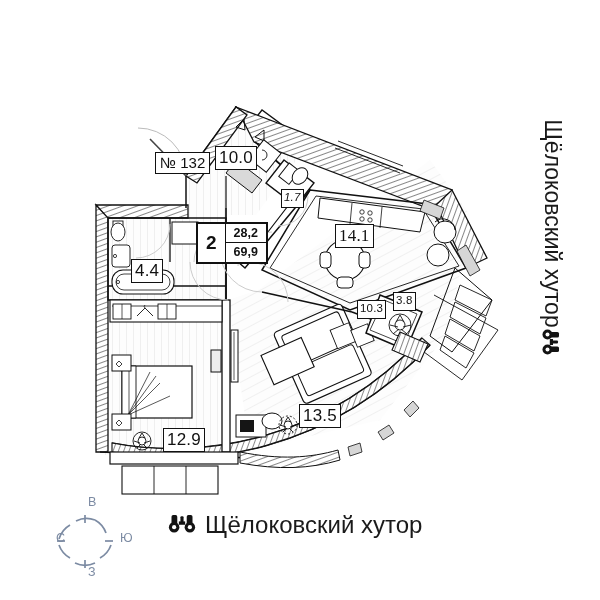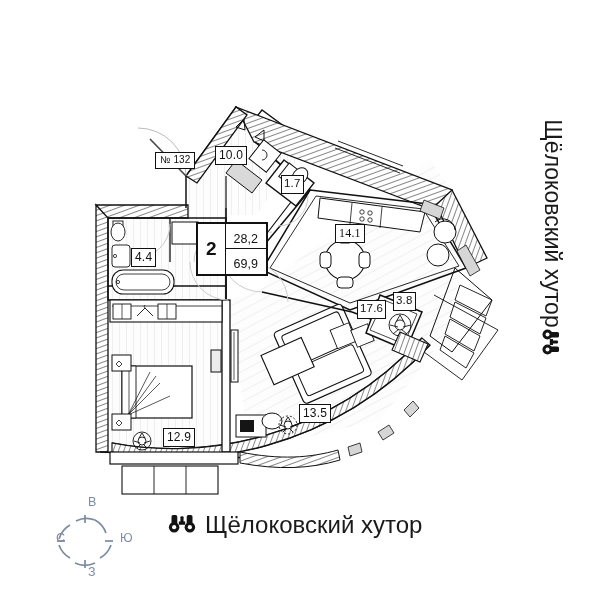--- a/index.html
+++ b/index.html
@@ -12,50 +12,50 @@
 
   
   #planwrap{position:absolute;left:0;top:0;width:600px;height:600px;}
 
   
   .area-chip{
     position:absolute;
     background:#ffffff;
     border:1.3px solid #111;
     color:#111;
-    font-size:12px;
+    font-size:17px;
     line-height:1;
     padding:2px 3px 3px 3px;
     letter-spacing:.2px;
     white-space:nowrap;
     font-family:"Liberation Sans", sans-serif;
   }
   .area-chip.small{font-size:11.5px;padding:2px 2px 3px 2px;}
   .flat-num{
     position:absolute;
     background:#ffffff;border:1.4px solid #111;color:#111;
-    font-size:10px;line-height:1;padding:2px 4px 3px 4px;white-space:nowrap;
+    font-size:15px;line-height:1;padding:2px 4px 3px 4px;white-space:nowrap;
   }
 
   
   .info-box{
     position:absolute;display:flex;align-items:stretch;
     background:#fff;border:2px solid #111;
   }
   .info-box .rooms{
     display:flex;align-items:center;justify-content:center;
     font-size:19px;font-weight:bold;color:#111;
     padding:0 8px;
   }
   .info-box .areas{
     display:flex;flex-direction:column;border-left:1.6px solid #111;
   }
   .info-box .areas div{
-    font-size:12.5px;font-weight:normal;color:#111;
-    padding:8px 8px 2px 8px;text-align:left;line-height:1.15;
+    font-size:12.5px;font-weight:bold;color:#111;
+    padding:2px 8px 2px 8px;text-align:left;line-height:1.15;
   }
   .info-box .areas div.top{border-bottom:1.6px solid #111;}
 
   
   .wm-right{
     position:absolute;left:505px;top:160px;width:92px;height:400px;
   }
   .wm-right .txt{
     position:absolute;top:50px;left:-118px;width:330px;
     transform:rotate(90deg);transform-origin:center center;
@@ -320,24 +320,24 @@
 
   <div class="info-box" style="left:196px;top:222px;">
     <div class="rooms">2</div>
     <div class="areas">
       <div class="top">28,2</div>
       <div>69,9</div>
     </div>
   </div>
 
   <div class="area-chip" style="left:215px;top:146px;">10.0</div>
-  <div class="area-chip small" style="left:281px;top:175px;">1.7</div>
-  <div class="area-chip" style="left:131px;top:248px;">4.4</div>
+  <div class="area-chip small" style="left:281px;top:189px;font-style:italic;">1.7</div>
+  <div class="area-chip" style="left:131px;top:259px;">4.4</div>
   <div class="area-chip" style="left:335px;top:224px;font-family:Liberation Serif, serif;">14.1</div>
-  <div class="area-chip small" style="left:357px;top:300px;">17.6</div>
+  <div class="area-chip small" style="left:357px;top:300px;">10.3</div>
   <div class="area-chip small" style="left:393px;top:292px;">3.8</div>
   <div class="area-chip" style="left:299px;top:404px;">13.5</div>
   <div class="area-chip" style="left:163px;top:428px;">12.9</div>
 
   <div class="wm-right">
     <div class="bino">
       <svg width="26" height="20" viewBox="0 0 26 20" xmlns="http://www.w3.org/2000/svg">
         <g fill="#131313">
           <circle cx="5.5" cy="13.5" r="5"></circle>
           <circle cx="20.5" cy="13.5" r="5"></circle>

